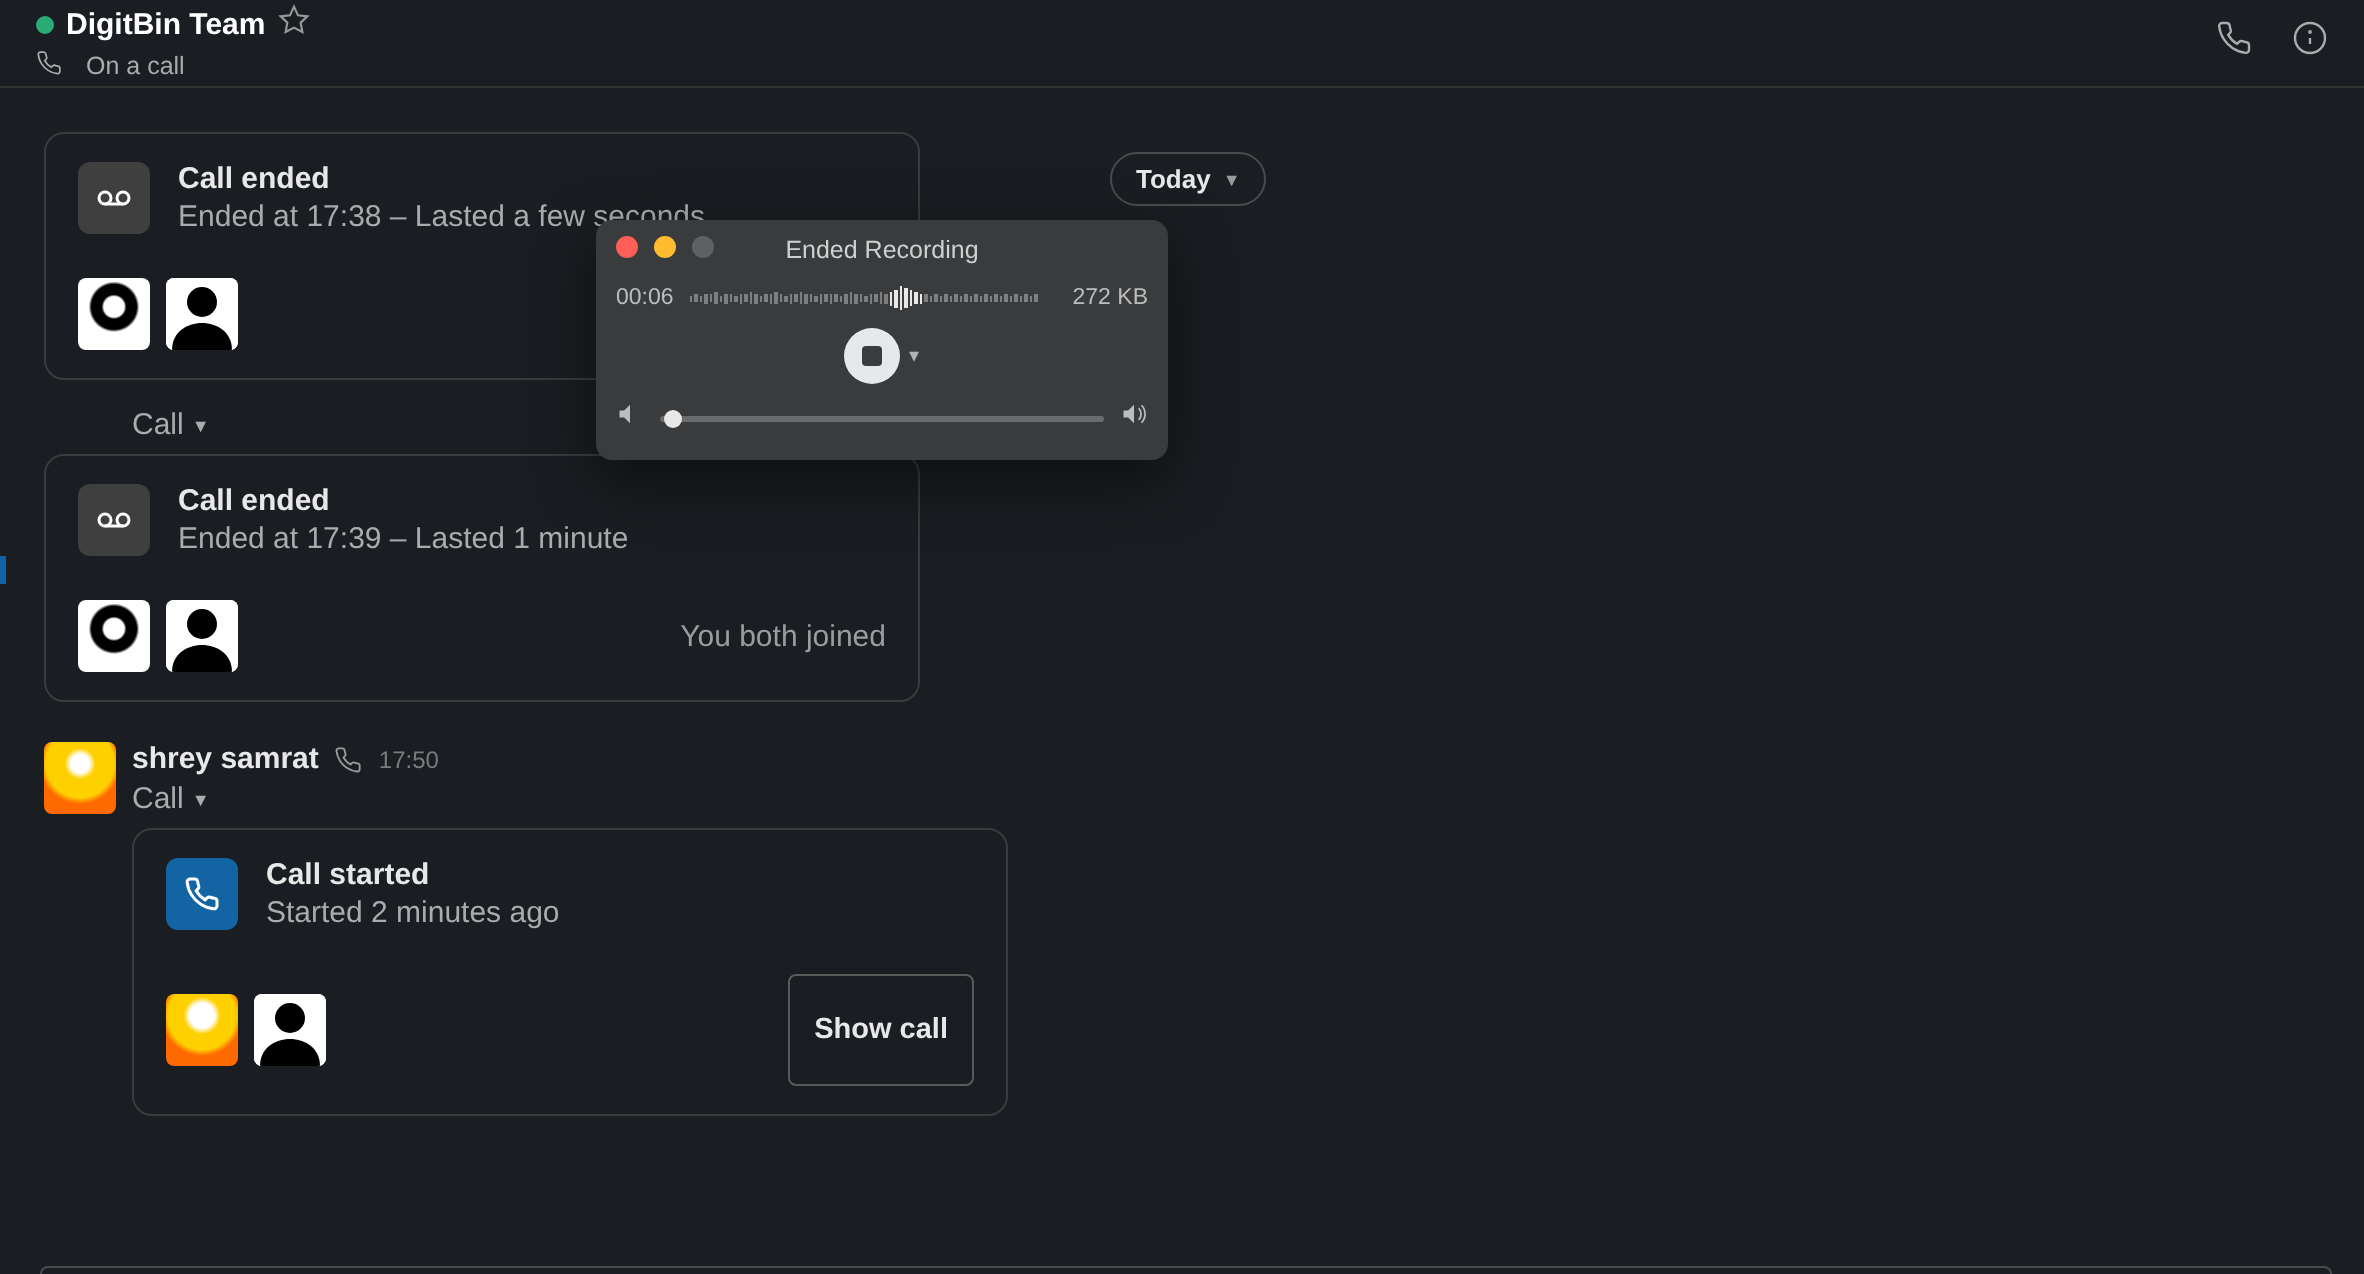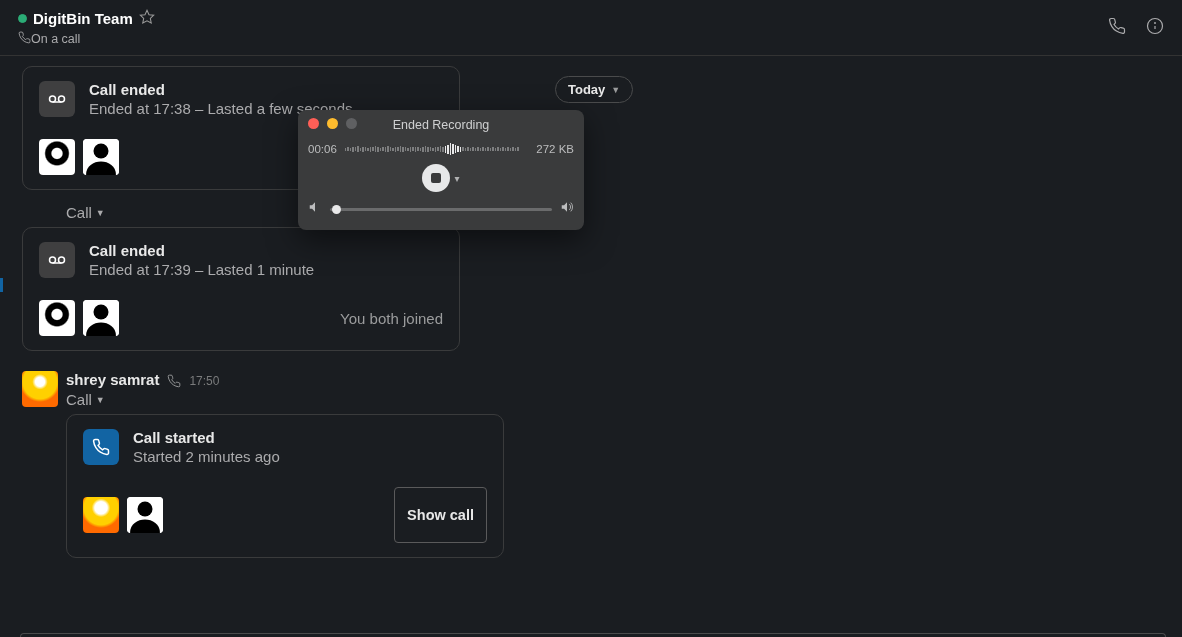--- a/index.html
+++ b/index.html
@@ -1,31 +1,31 @@
 <!DOCTYPE html>
 <html><head>
 <meta charset="utf-8">
 <style>
   * { box-sizing: border-box; margin: 0; padding: 0; }
   html, body { width: 1182px; height: 637px; background: #1a1d21; color: #d1d2d3; font-family: -apple-system, BlinkMacSystemFont, "Segoe UI", Helvetica, Arial, sans-serif; overflow: hidden; }
   body { position: relative; }
 
   
   .header {
-    position: absolute; top: 0; left: 0; right: 0; height: 56px;
+    position: absolute; top: 0; left: 0; right: 0; height: 44px;
     border-bottom: 1px solid #333;
     display: flex; align-items: center; justify-content: space-between;
     padding: 0 18px;
   }
   .header-left { display: flex; flex-direction: column; gap: 2px; }
   .title-row { display: flex; align-items: center; gap: 6px; }
   .presence-dot { width: 9px; height: 9px; border-radius: 50%; background: #2bac76; border: 1.5px solid #2bac76; }
   .chan-title { font-weight: 800; color: #fff; font-size: 15px; }
   .star-icon svg { width: 16px; height: 16px; stroke: #999; fill: none; }
-  .subline { display: flex; align-items: center; gap: 0; font-size: 12.5px; color: #ababad; }
+  .subline { display: flex; align-items: center; gap: 12px; font-size: 12.5px; color: #ababad; }
   .subline svg { width: 13px; height: 13px; stroke: #ababad; }
   .header-right { display: flex; align-items: center; gap: 20px; }
   .header-right svg { width: 18px; height: 18px; stroke: #ababad; }
 
   
   .left-accent { position: absolute; left: 0; top: 278px; width: 3px; height: 14px; background: #1164a3; }
 
   
   .messages { position: absolute; top: 60px; left: 0; right: 0; bottom: 0; padding-left: 22px; }
 

